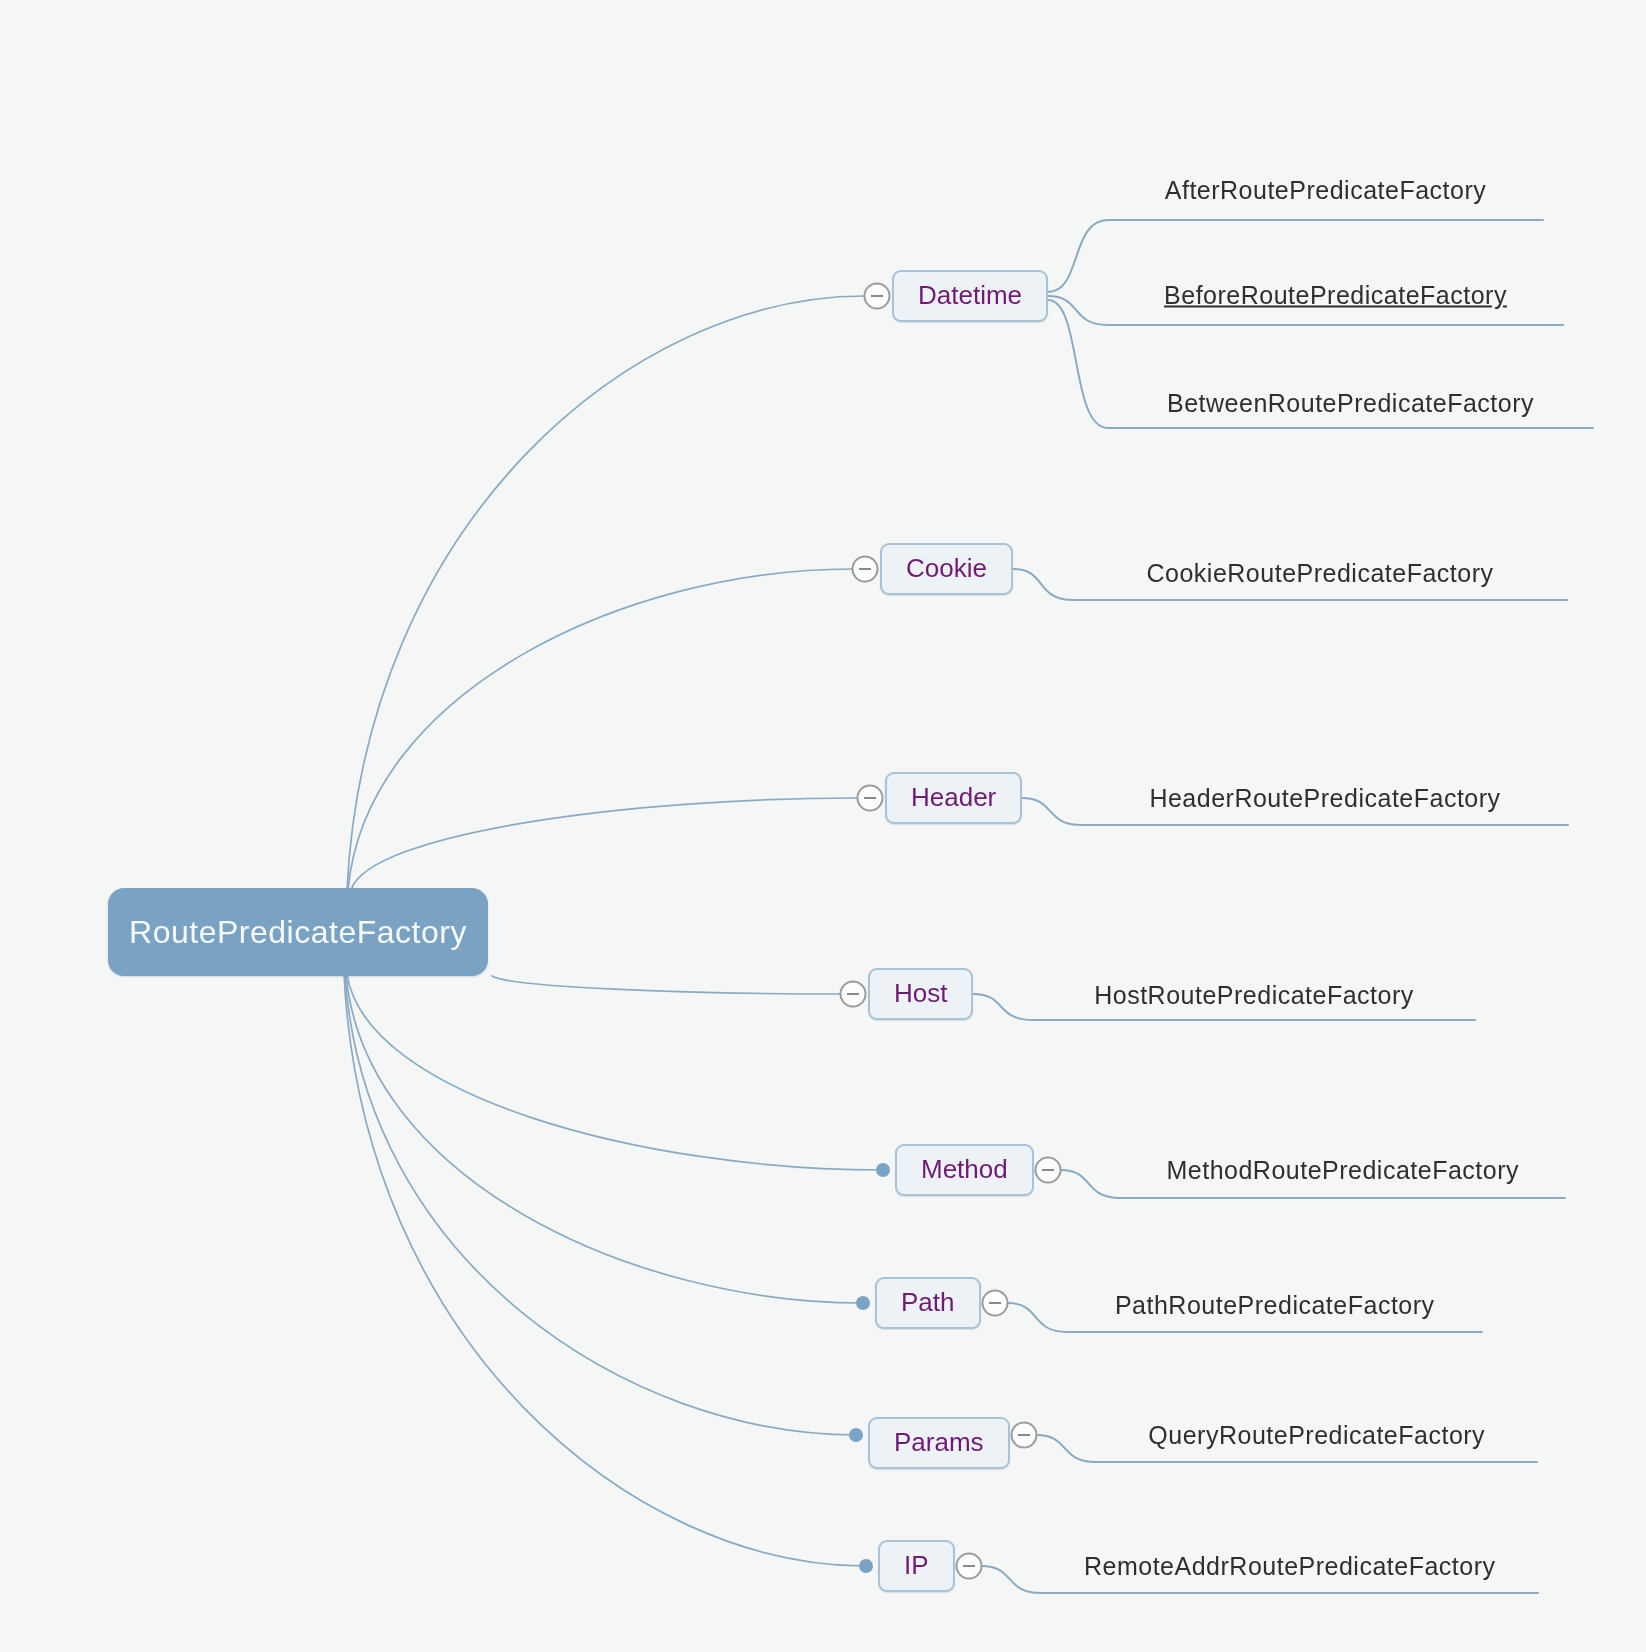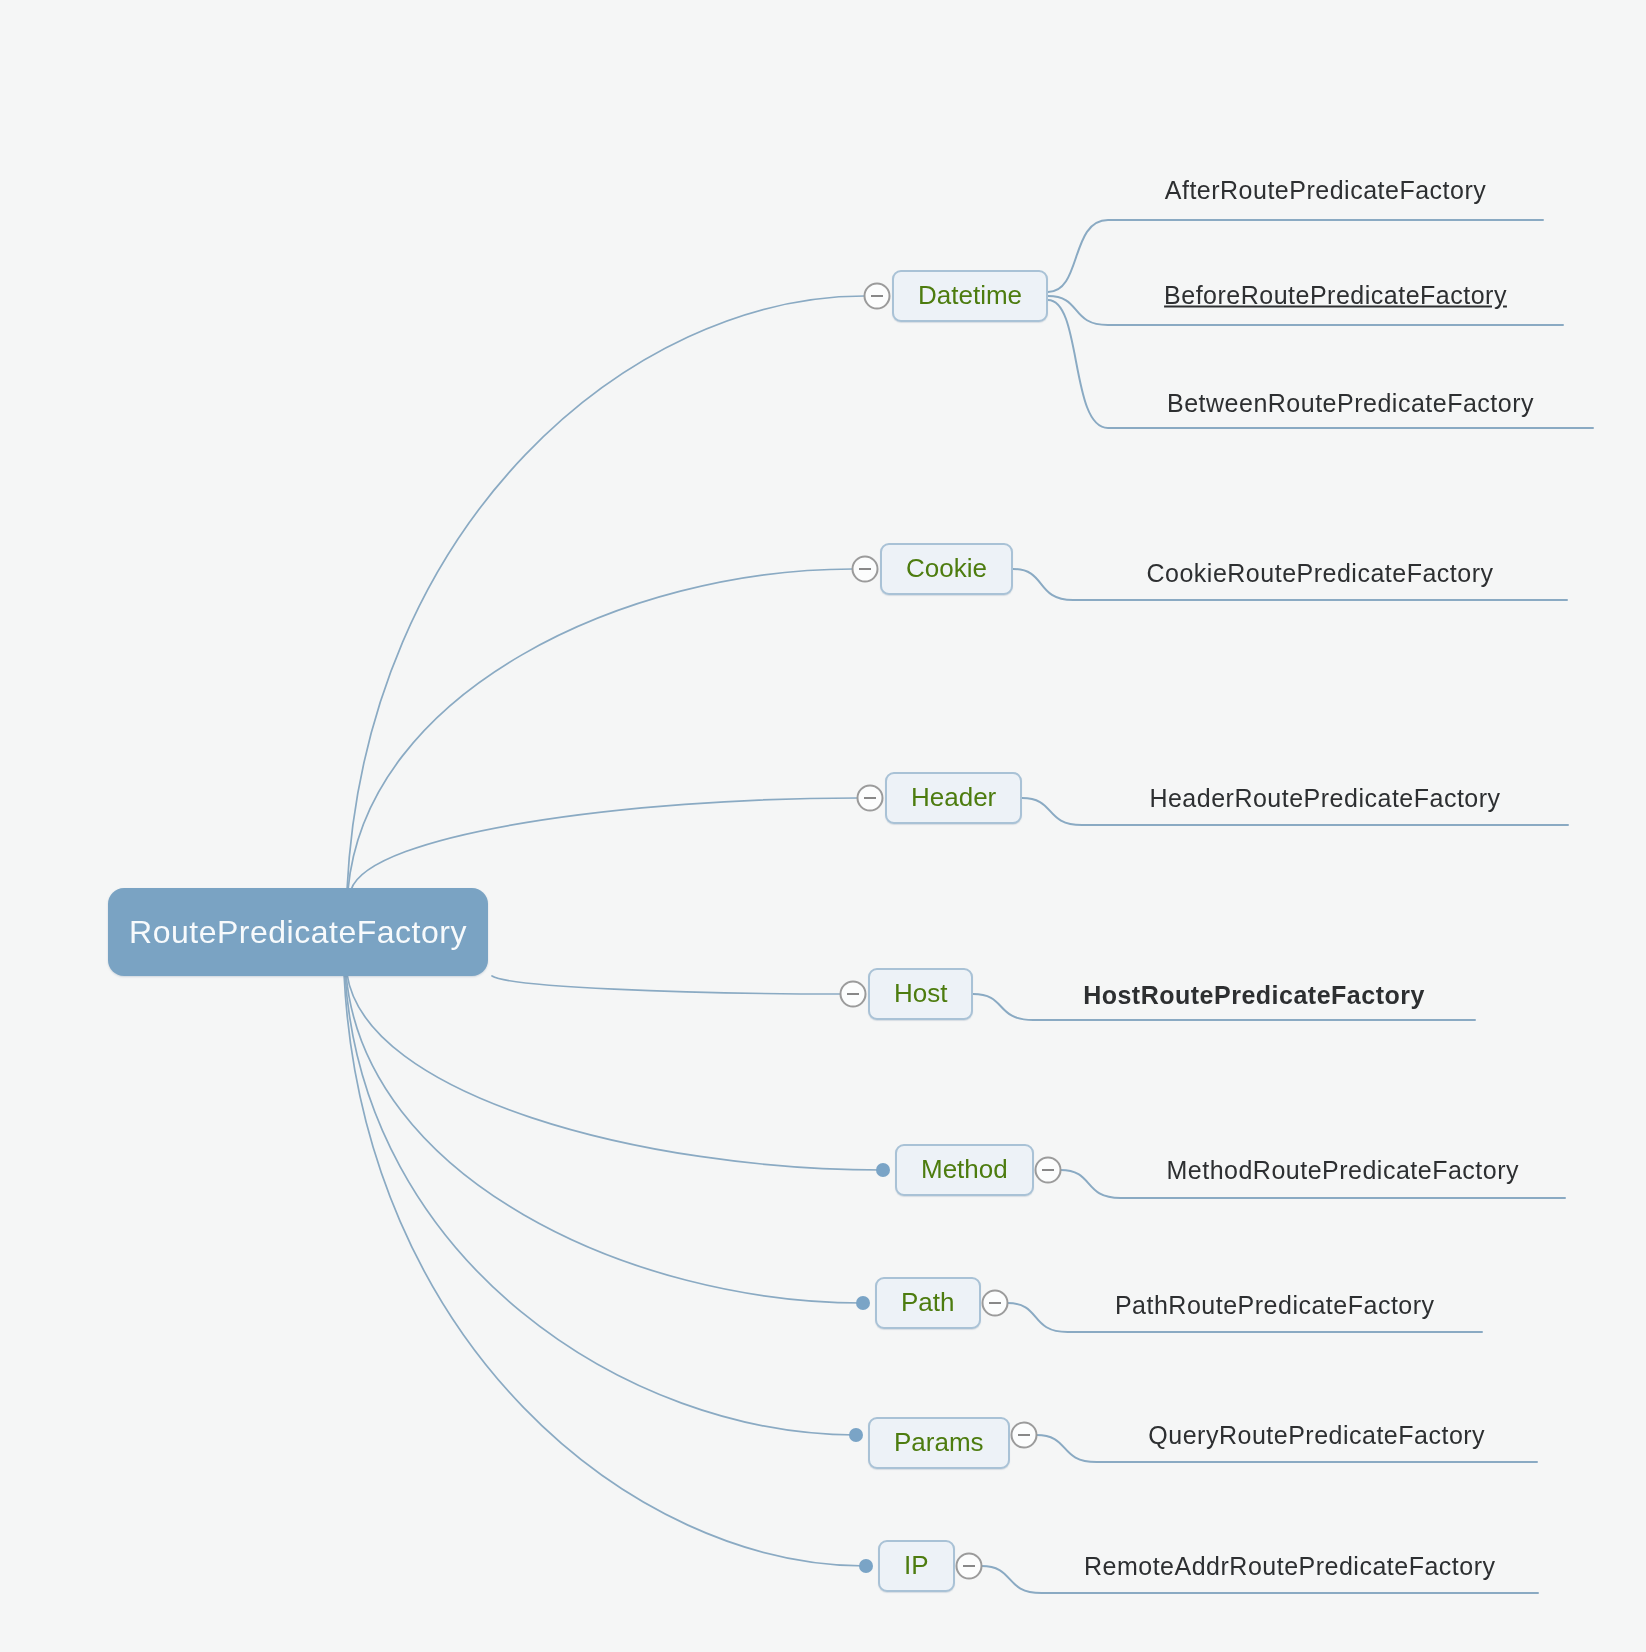--- a/index.html
+++ b/index.html
@@ -14,21 +14,21 @@
     position:absolute;z-index:2;box-sizing:border-box;
     width:380px;height:88px;line-height:88px;
     background:#7aa3c3;border-radius:16px;
     color:#f7fafc;font-size:32px;letter-spacing:.5px;text-align:center;
     box-shadow:0 1px 2px rgba(90,120,150,.25);
   }
   .branch-node{
     position:absolute;z-index:2;box-sizing:border-box;
     height:52px;line-height:46px;padding:0 24px;
     background:#edf2f7;border:2px solid #a9c2d6;border-radius:9px;
-    color:#4d7c0f;font-size:26px;text-align:right;white-space:nowrap;
+    color:#701a75;font-size:26px;text-align:right;white-space:nowrap;
     box-shadow:0 1px 1px rgba(120,145,170,.25);
   }
   .leaf-label{
     position:absolute;z-index:2;transform:translate(-50%,-50%);
     color:#2d2f31;font-size:25px;letter-spacing:.5px;white-space:nowrap;
   }
 </style>
 </head>
 <body>
 
@@ -97,18 +97,18 @@
     <div class="branch-node" style="left: 868px; top: 968px;">Host</div>
     <div class="branch-node" style="left: 895px; top: 1144px;">Method</div>
     <div class="branch-node" style="left: 875px; top: 1277px;">Path</div>
     <div class="branch-node" style="left: 868px; top: 1409px; margin-top: 8px;">Params</div>
     <div class="branch-node" style="left: 878px; top: 1540px;">IP</div>
     <div class="leaf-label" style="left: 1325.5px; top: 190px;">AfterRoutePredicateFactory</div>
     <div class="leaf-label" style="left: 1335.5px; top: 295px; text-decoration: underline;">BeforeRoutePredicateFactory</div>
     <div class="leaf-label" style="left: 1350.5px; top: 403px;">BetweenRoutePredicateFactory</div>
     <div class="leaf-label" style="left: 1320px; top: 573px;">CookieRoutePredicateFactory</div>
     <div class="leaf-label" style="left: 1325px; top: 798px;">HeaderRoutePredicateFactory</div>
-    <div class="leaf-label" style="left: 1254px; top: 995px; font-weight: bold;">HostRoutePredicateFactory</div>
+    <div class="leaf-label" style="left: 1254px; top: 995px;">HostRoutePredicateFactory</div>
     <div class="leaf-label" style="left: 1342.75px; top: 1170px;">MethodRoutePredicateFactory</div>
     <div class="leaf-label" style="left: 1274.75px; top: 1305px;">PathRoutePredicateFactory</div>
     <div class="leaf-label" style="left: 1316.75px; top: 1435px;">QueryRoutePredicateFactory</div>
     <div class="leaf-label" style="left: 1289.75px; top: 1566px;">RemoteAddrRoutePredicateFactory</div>
   </div>
 
 </body></html>

